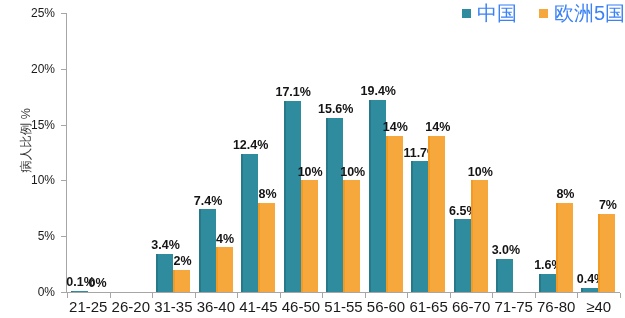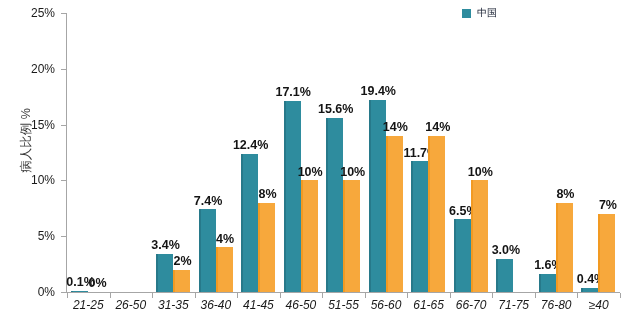--- a/index.html
+++ b/index.html
@@ -32,22 +32,22 @@
     display: flex;
     align-items: center;
     gap: 6px;
   }
   .legend-swatch {
     width: 9px;
     height: 9px;
     flex: 0 0 auto;
   }
   .legend-label {
-    font-size: 10px;
-    color: #0f172a;
+    font-size: 20px;
+    color: #3b82f6;
     line-height: 1;
     white-space: nowrap;
   }
 
   
   .y-axis-title {
     position: absolute;
     left: -29px;
     top: 132px;
     width: 110px;
@@ -144,37 +144,40 @@
     white-space: nowrap;
     line-height: 1.1;
     font-weight: 600;
   }
 
   
   .x-label {
     position: absolute;
     top: 299px;
     text-align: center;
-    font-size: 12px;
+    font-size: 15px;
     color: #1a1a1a;
     white-space: nowrap;
     line-height: 1;
-    font-style: italic;
   }
 </style>
 </head>
 <body>
 
 <div id="chart-root">
 
   <div class="legend">
     <div class="legend-entry">
       <span class="legend-swatch" id="sw0" style="background: rgb(46, 140, 158);"></span>
       <span class="legend-label">中国</span>
     </div>
+    <div class="legend-entry">
+      <span class="legend-swatch" id="sw1" style="background: rgb(247, 168, 60);"></span>
+      <span class="legend-label">欧洲5国</span>
+    </div>
   </div>
 
   <div class="y-axis-title">病人比例 %</div>
 
   <div class="y-axis-line"></div>
 
   <div id="y-ticks">
       <div class="y-tick" style="top: 13px;"></div>
       <div class="y-tick-label-wrap" style="top: 13px;">
         <div class="y-tick-label">25%</div>
@@ -296,21 +299,21 @@
         <div class="bar eu" style="height: 78.12px;">
           <span class="bar-value">7%</span>
         </div>
       </div>
     </div>
 
   <div id="x-axis">
       <div class="x-sep" style="left: 109.538px;"></div>
       <div class="x-label" style="left: 67px; width: 42.5385px;">21-25</div>
       <div class="x-sep" style="left: 152.077px;"></div>
-      <div class="x-label" style="left: 109.538px; width: 42.5385px;">26-50</div>
+      <div class="x-label" style="left: 109.538px; width: 42.5385px;">26-20</div>
       <div class="x-sep" style="left: 194.615px;"></div>
       <div class="x-label" style="left: 152.077px; width: 42.5385px;">31-35</div>
       <div class="x-sep" style="left: 237.154px;"></div>
       <div class="x-label" style="left: 194.615px; width: 42.5385px;">36-40</div>
       <div class="x-sep" style="left: 279.692px;"></div>
       <div class="x-label" style="left: 237.154px; width: 42.5385px;">41-45</div>
       <div class="x-sep" style="left: 322.231px;"></div>
       <div class="x-label" style="left: 279.692px; width: 42.5385px;">46-50</div>
       <div class="x-sep" style="left: 364.769px;"></div>
       <div class="x-label" style="left: 322.231px; width: 42.5385px;">51-55</div>

